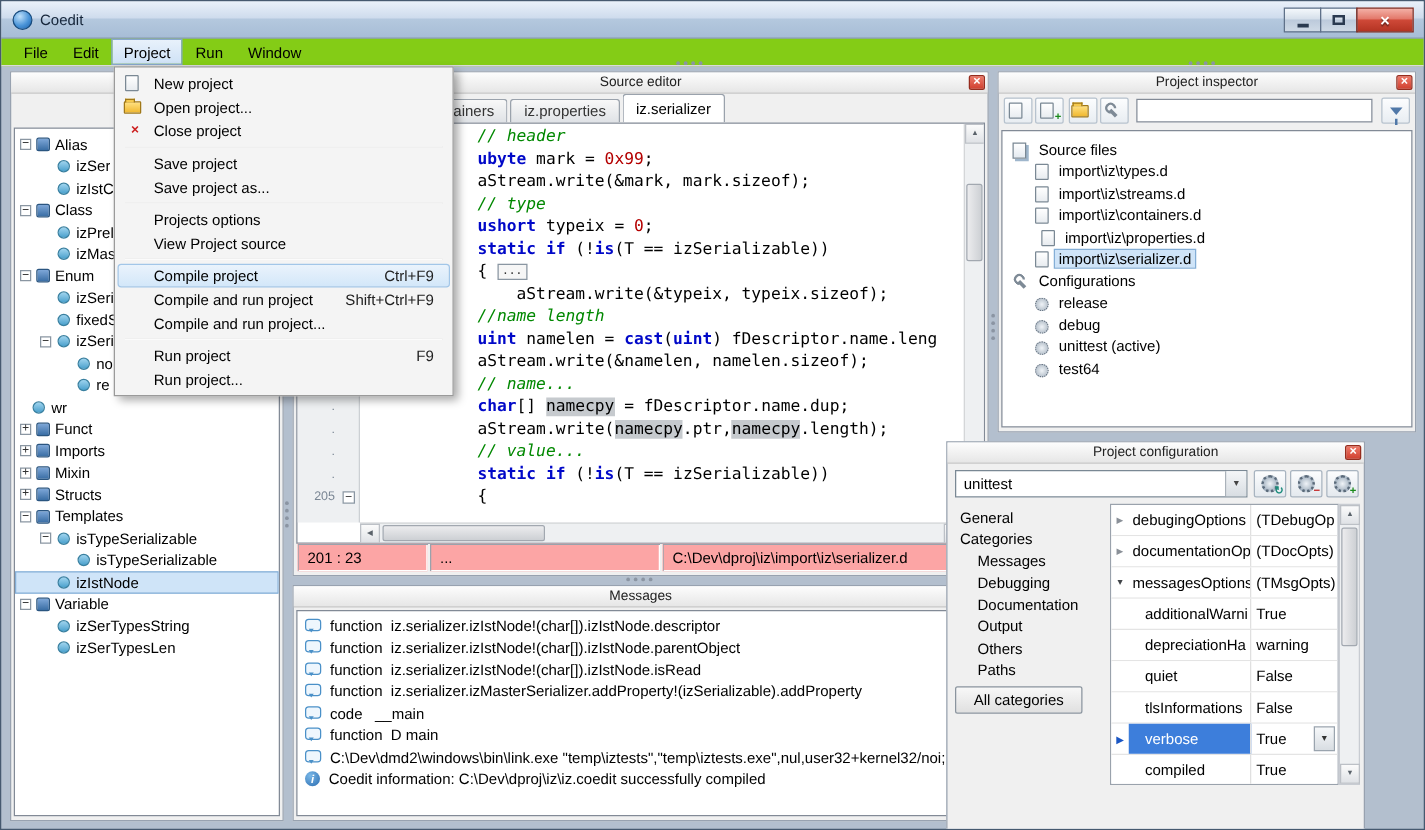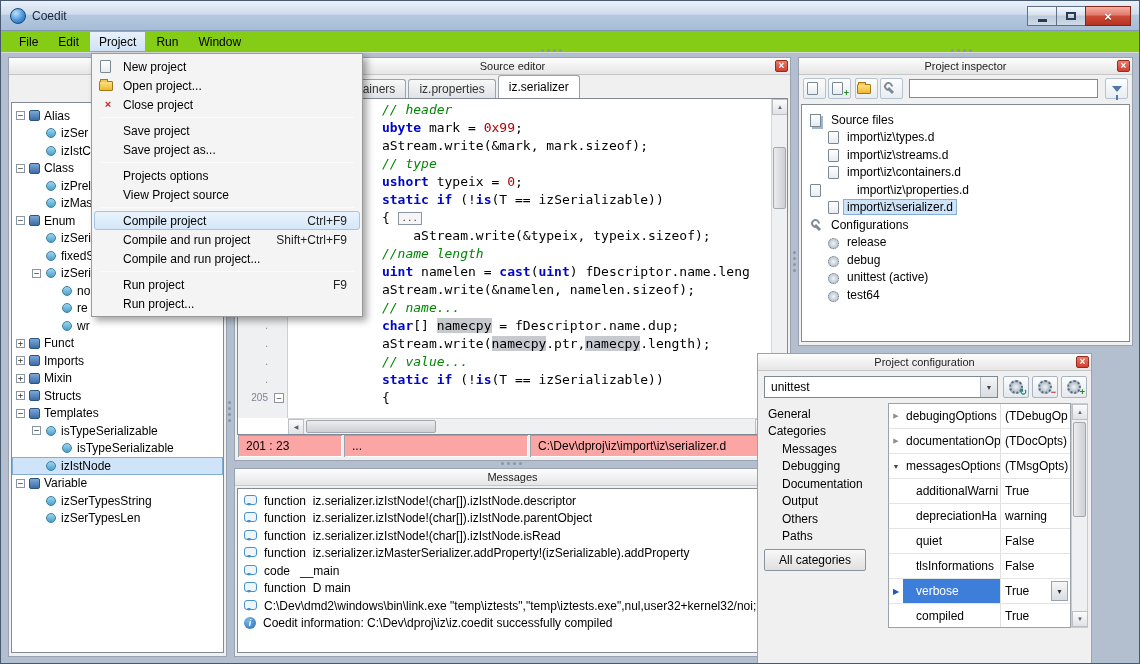--- a/index.html
+++ b/index.html
@@ -332,21 +332,21 @@
           <div class="trow" style="padding-left: 36px;">
             <span class="texp-sp"></span>
             <span class="ic-sym"></span>
             <span class="tlabel">no</span>
           </div>
           <div class="trow" style="padding-left: 36px;">
             <span class="texp-sp"></span>
             <span class="ic-sym"></span>
             <span class="tlabel">re</span>
           </div>
-          <div class="trow" style="padding-left: 36px; text-align: right;">
+          <div class="trow" style=" text-align: right;">
             <span class="texp-sp"></span>
             <span class="ic-sym"></span>
             <span class="tlabel">wr</span>
           </div>
           <div class="trow" style="padding-left: 4px;">
             <span class="texp">+</span>
             <span class="ic-cat"></span>
             <span class="tlabel">Funct</span>
           </div>
           <div class="trow" style="padding-left: 4px;">
@@ -512,21 +512,21 @@
             <span class="ilabel">import\iz\types.d</span>
           </div>
           <div class="irow" style="padding-left: 26px;">
             <span class="ic-page"></span>
             <span class="ilabel">import\iz\streams.d</span>
           </div>
           <div class="irow" style="padding-left: 26px;">
             <span class="ic-page"></span>
             <span class="ilabel">import\iz\containers.d</span>
           </div>
-          <div class="irow" style="padding-left: 8px; gap: 28px;">
+          <div class="irow" style="padding-left: 31px;">
             <span class="ic-page"></span>
             <span class="ilabel">import\iz\properties.d</span>
           </div>
           <div class="irow" style="padding-left: 26px;">
             <span class="ic-page"></span>
             <span class="ilabel isel">import\iz\serializer.d</span>
           </div>
           <div class="irow" style="padding-left: 8px;">
             <span class="ic-wrench"></span>
             <span class="ilabel">Configurations</span>

